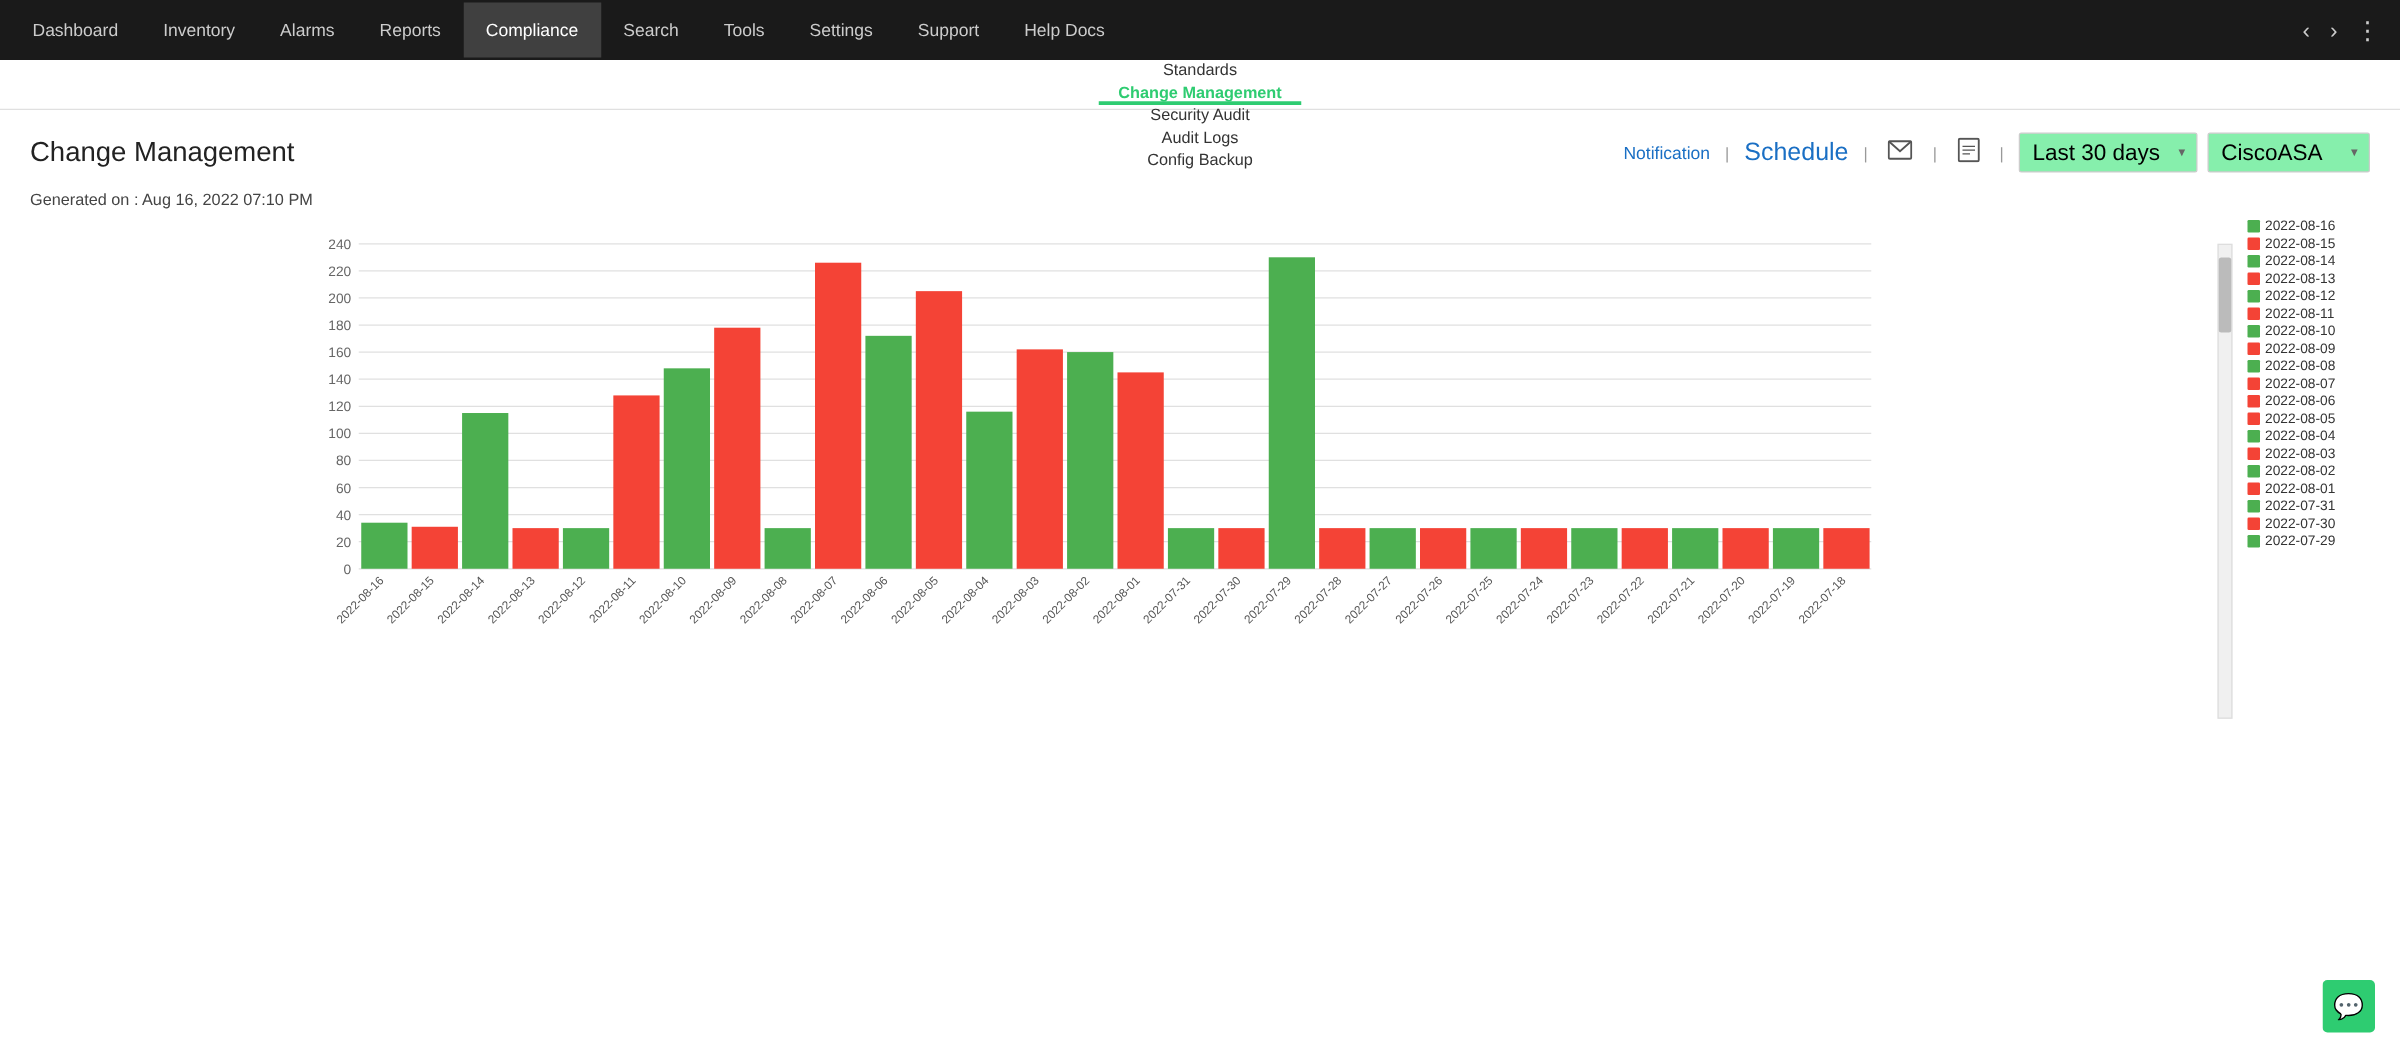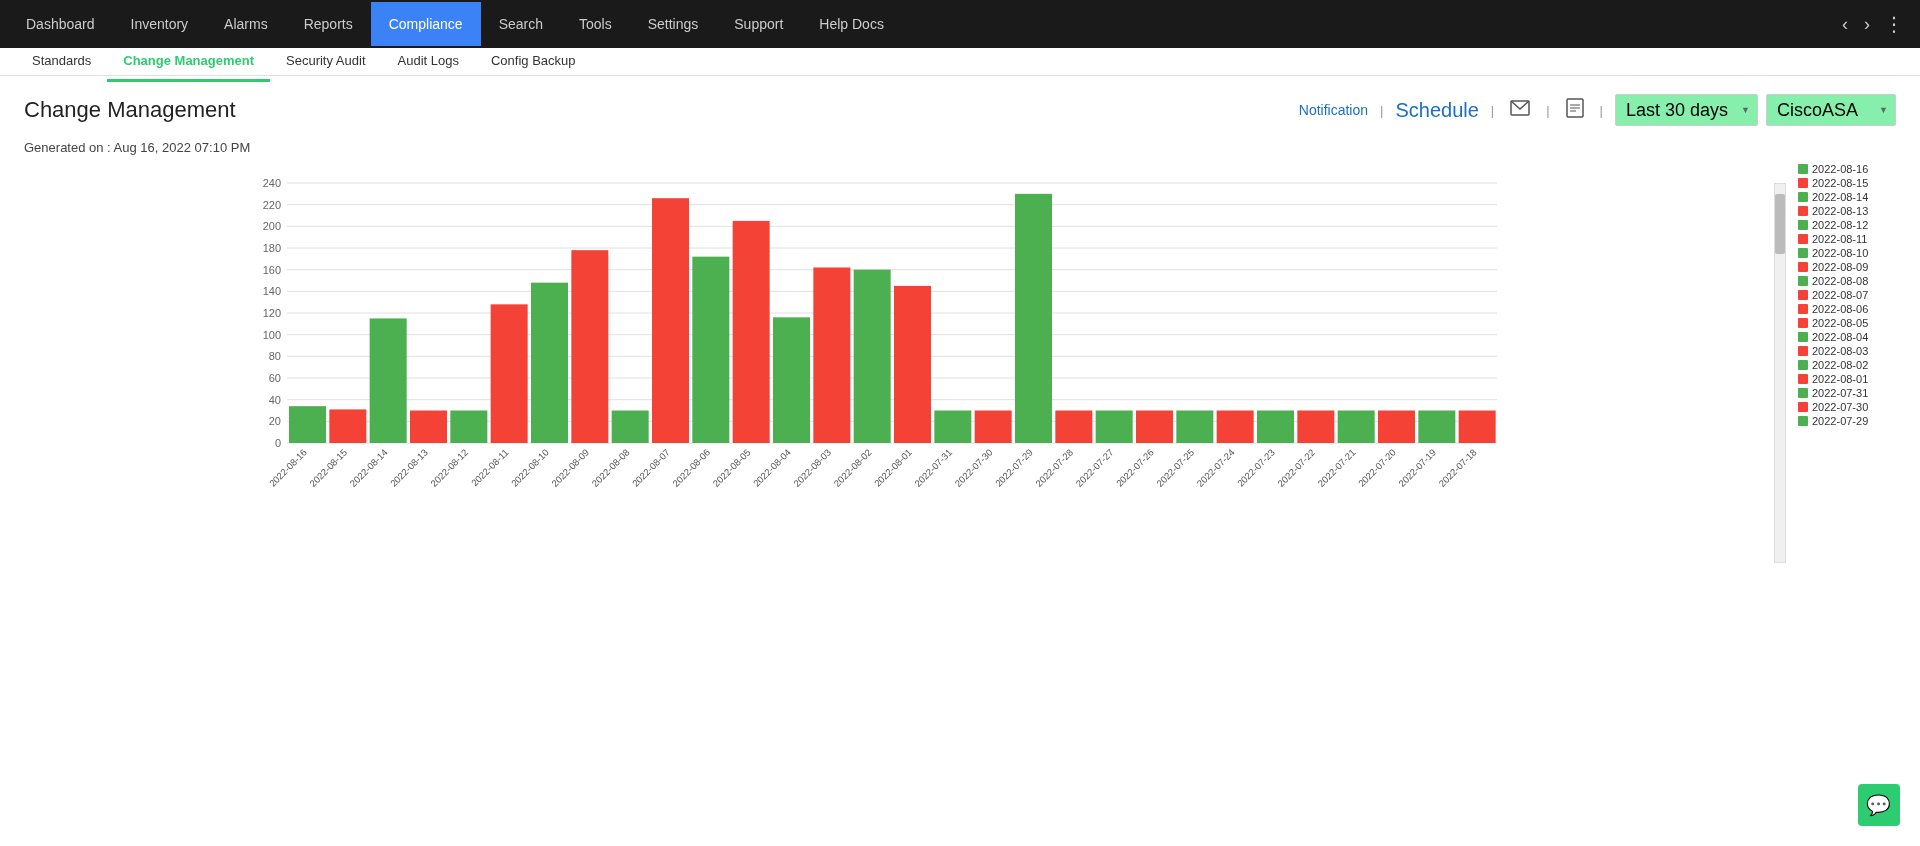--- a/index.html
+++ b/index.html
@@ -17,21 +17,21 @@
       color: #ccc;
       padding: 0 18px;
       height: 44px;
       display: flex;
       align-items: center;
       cursor: pointer;
       font-size: 14px;
       white-space: nowrap;
     }
     .top-nav-item.active {
-      background: #3b82f6;
+      background: #404040;
       color: #fff;
     }
     .nav-arrows {
       margin-left: auto;
       display: flex;
       gap: 4px;
     }
     .nav-arrow {
       color: #ccc;
       background: none;
@@ -47,21 +47,22 @@
       cursor: pointer;
     }
 
     
     .sub-nav {
       display: flex;
       align-items: center;
       border-bottom: 1px solid #e0e0e0;
       background: #fff;
       padding: 0 16px;
-      height: 28px;
+      height: 40px;
+      flex-direction: column;
     }
     .sub-nav-item {
       padding: 0 16px;
       height: 40px;
       display: flex;
       align-items: center;
       cursor: pointer;
       font-size: 13px;
       color: #333;
       border-bottom: 3px solid transparent;

